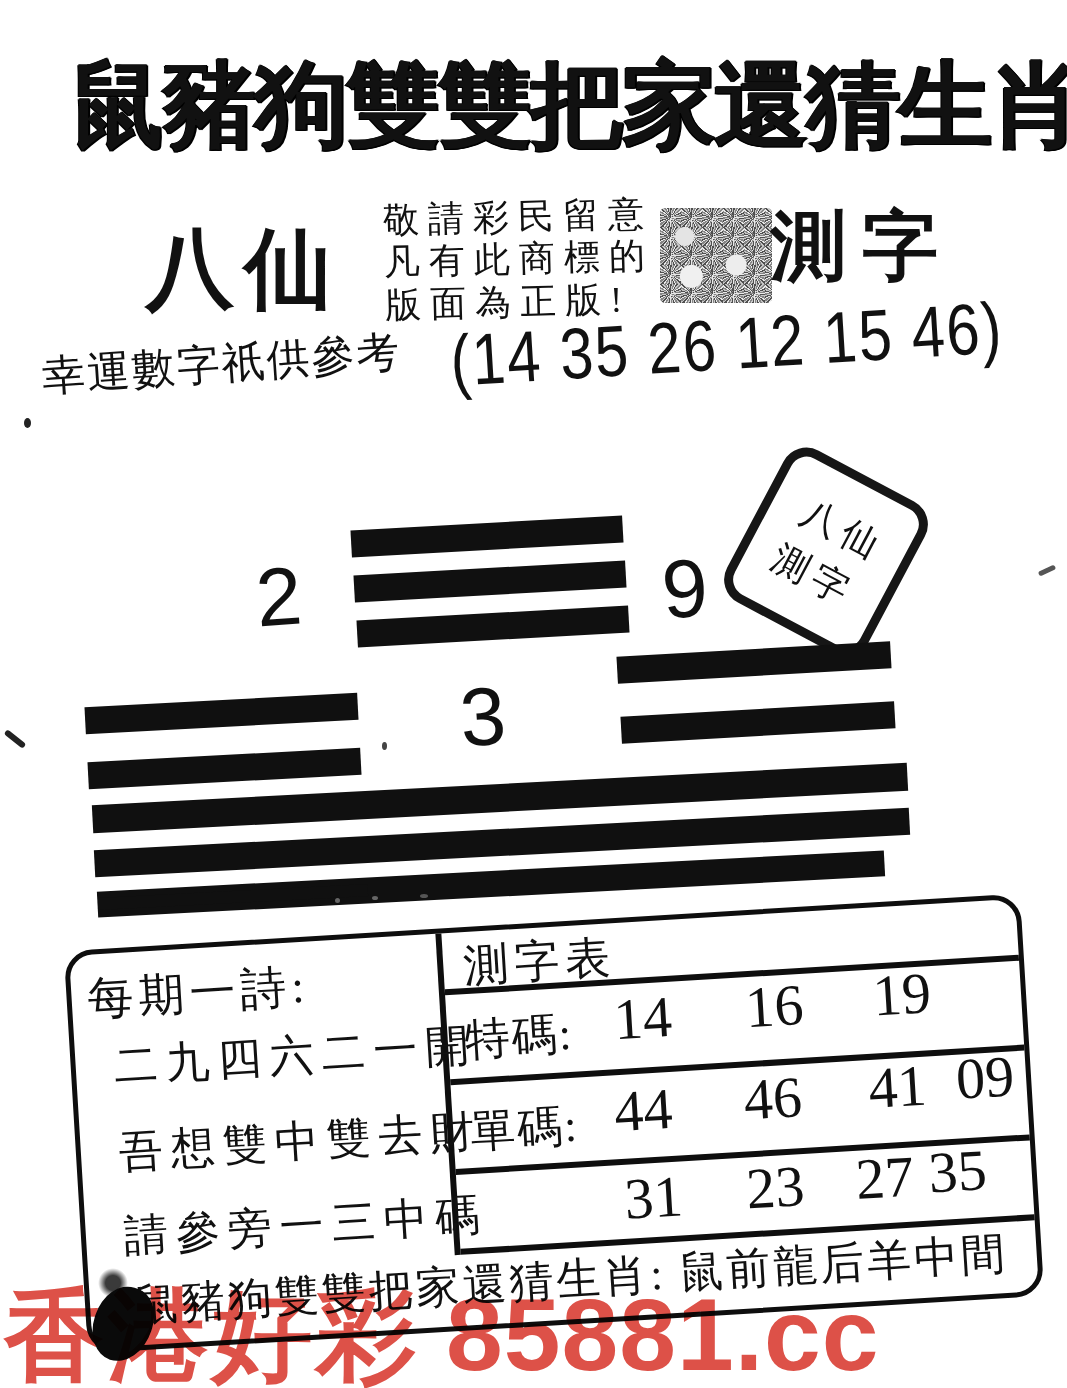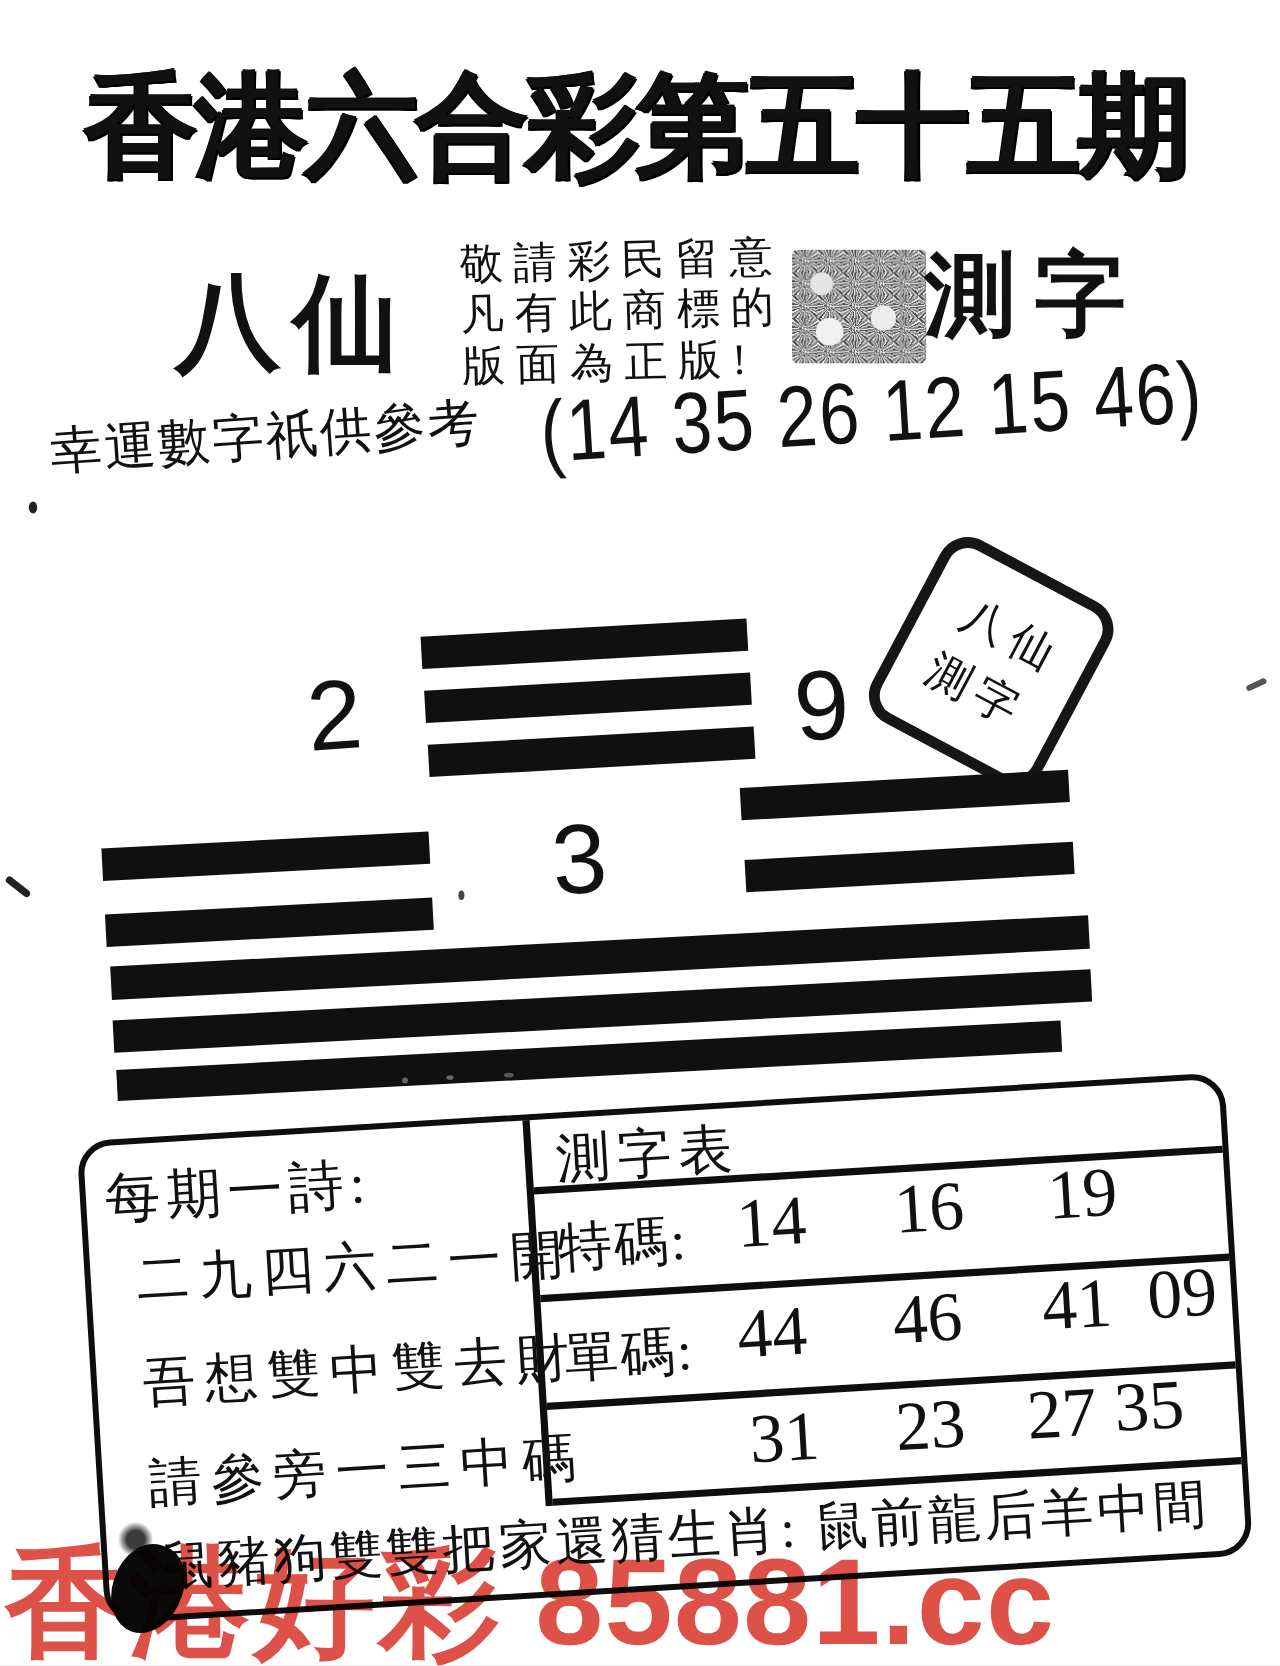--- a/index.html
+++ b/index.html
@@ -59,21 +59,21 @@
   #watermark{left:4px;top:1270px;font-family:"Liberation Sans",sans-serif;font-weight:bold;
     white-space:nowrap;mix-blend-mode:multiply;opacity:.96;}
   .wm-cn{font-size:100px;letter-spacing:4px;}
   .wm-site{font-size:102px;margin-left:26px;letter-spacing:1px;}
 </style>
 </head>
 <body>
 
 <div id="page">
 
-  <div class="abs" id="main-title">香港六合彩第五十五期</div>
+  <div class="abs" id="main-title">鼠豬狗雙雙把家還猜生肖</div>
   <div class="abs" id="series-name">八仙</div>
   <div class="abs" id="notice">
     <div>敬請彩民留意</div>
     <div>凡有此商標的</div>
     <div>版面為正版!</div>
   </div>
   <div class="abs" id="stamp-noise"></div>
   <div class="abs" id="stamp-caption">測字</div>
   <div class="abs" id="lucky-label">幸運數字祇供參考</div>
   <div class="abs" id="lucky-numbers">(14 35 26 12 15 46)</div>

